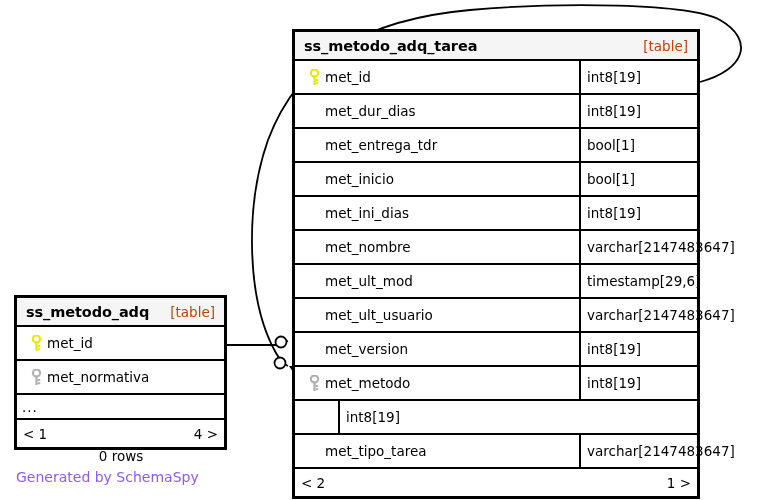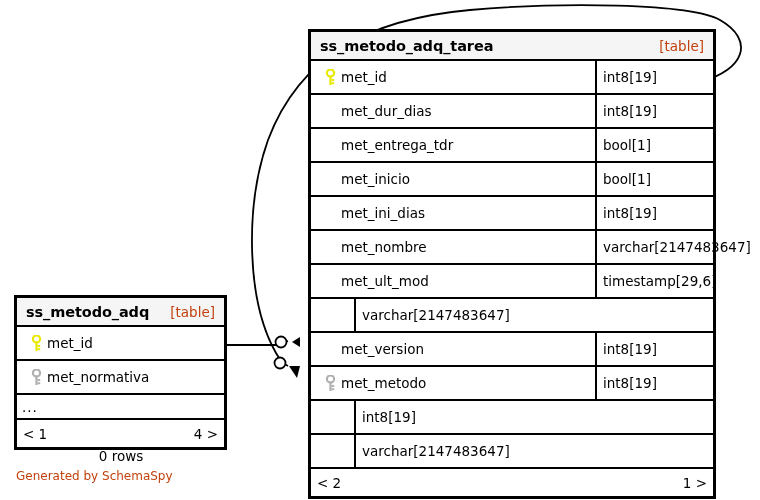--- a/index.html
+++ b/index.html
@@ -120,40 +120,40 @@
   .foot-center { justify-content: center;  border-left: 2px solid #0369a1; border-right: 2px solid #000000; margin-top: 36px; }
   .foot-right  { justify-content: flex-end; }
 
   
   #entity-ss-metodo-adq {
     left: 14px;  top: 295px;  width: 213px;
   }
   #entity-ss-metodo-adq .col-name { width: 100%; }
 
   #entity-ss-metodo-adq-tarea {
-    left: 308px; top: 29px;  width: 408px;
+    left: 292px; top: 29px;  width: 408px;
   }
   #entity-ss-metodo-adq-tarea .col-name { width: 241px; min-width: 241px; }
   #entity-ss-metodo-adq-tarea .col-type { flex: 1 1 auto; }
 
   #entity-ss-metodo-adq-tarea .foot-left   { width: 131px; }
   #entity-ss-metodo-adq-tarea .foot-center { width: 145px; }
   #entity-ss-metodo-adq-tarea .foot-right  { flex: 1 1 auto; }
 
   #entity-ss-metodo-adq .foot-left   { width: 68px; }
   #entity-ss-metodo-adq .foot-center { width: 72px; }
   #entity-ss-metodo-adq .foot-right  { flex: 1 1 auto; }
 
   
   #generated-by {
     position: absolute;
     left: 16px;
     top: 469px;
-    font-size: 12px;
-    color: #c2410c;
+    font-size: 14px;
+    color: #8b5cf6;
     white-space: nowrap;
   }
 </style>
 </head>
 <body>
 
 <svg id="edge-layer" width="760" height="500" viewBox="0 0 760 500">
 
   <path d="M 700,82 C 745,70 755,40 720,20 C 690,3 560,2 470,10 C 370,19 300,55 268,140 C 245,205 246,300 276,353 C 281,362 284,364 288,366" fill="none" stroke="#000000" stroke-width="1.8"></path>
 
@@ -276,20 +276,24 @@
 
   <div class="col-row">
     <div class="col-name">
       <span class="keyslot"></span>
       <span>met_ult_mod</span>
     </div>
     <div class="col-type">timestamp[29,6]</div>
   </div>
 
   <div class="col-row">
+    <div class="col-name">
+      <span class="keyslot"></span>
+      <span>met_ult_usuario</span>
+    </div>
     <div class="col-type">varchar[2147483647]</div>
   </div>
 
   <div class="col-row">
     <div class="col-name">
       <span class="keyslot"></span>
       <span>met_version</span>
     </div>
     <div class="col-type">int8[19]</div>
   </div>
@@ -307,20 +311,24 @@
       <span>met_metodo</span>
     </div>
     <div class="col-type">int8[19]</div>
   </div>
 
   <div class="col-row">
     <div class="col-type">int8[19]</div>
   </div>
 
   <div class="col-row">
+    <div class="col-name">
+      <span class="keyslot"></span>
+      <span>met_tipo_tarea</span>
+    </div>
     <div class="col-type">varchar[2147483647]</div>
   </div>
 
   <div class="entity-footer">
     <div class="foot-cell foot-left">&lt; 2</div>
     <div class="foot-cell foot-center">0 rows</div>
     <div class="foot-cell foot-right">1 &gt;</div>
   </div>
 </div>
 

